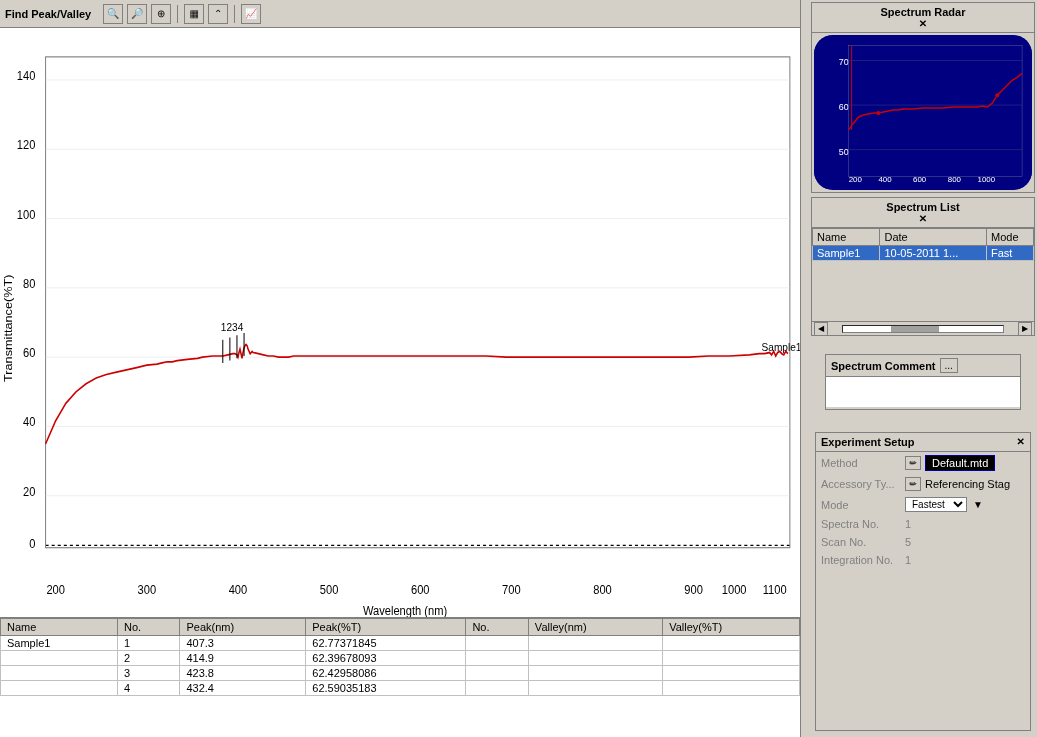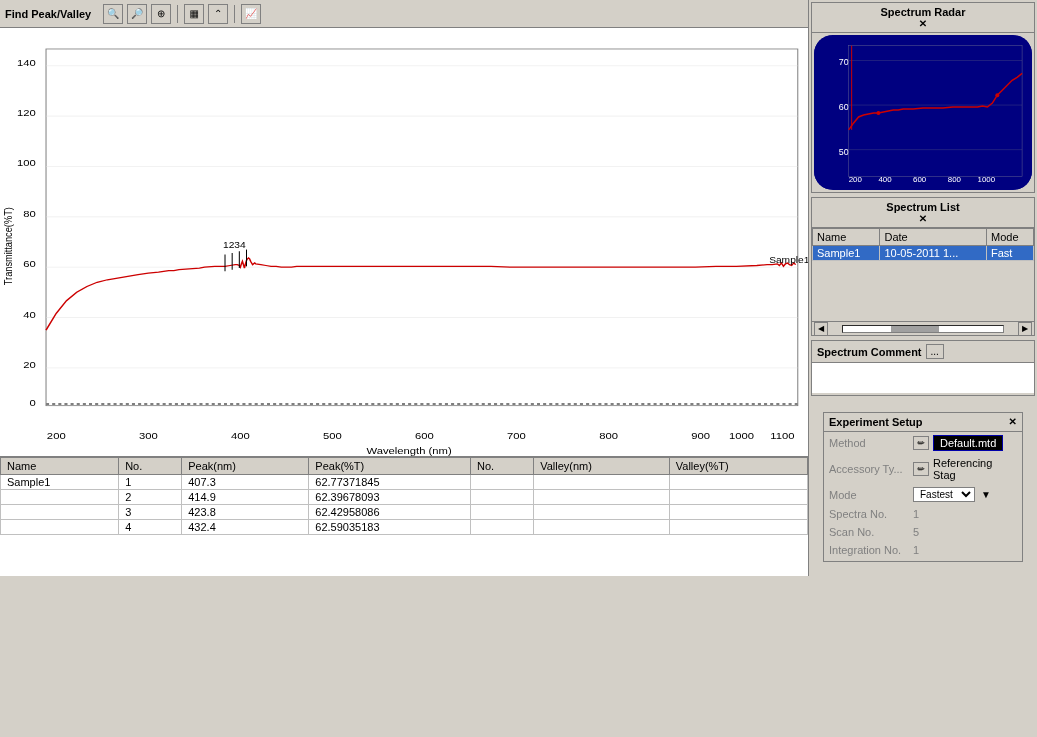--- a/index.html
+++ b/index.html
@@ -1,18 +1,18 @@
 <!DOCTYPE html>
 <html><head>
   <meta charset="utf-8">
   <style>
     * { margin: 0; padding: 0; box-sizing: border-box; }
     body { font-family: Arial, sans-serif; font-size: 11px; background: #d4d0c8; overflow: hidden; width: 1037px; height: 737px; }
 
-    .main-container { display: flex; width: 1037px; height: 576px; }
+    .main-container { display: flex; width: 1037px; height: 737px; gap: 8px; }
 
     
     .left-panel { flex: 1; display: flex; flex-direction: column; border-right: 1px solid #808080; }
 
     
     .toolbar { background: #d4d0c8; border-bottom: 1px solid #808080; padding: 3px 5px; display: flex; align-items: center; gap: 4px; height: 28px; }
     .toolbar-title { font-size: 11px; font-weight: bold; margin-right: 8px; color: #000; }
     .toolbar-btn { width: 20px; height: 20px; background: #d4d0c8; border: 1px solid #808080; cursor: pointer; display: flex; align-items: center; justify-content: center; font-size: 10px; }
     .toolbar-sep { width: 1px; height: 18px; background: #808080; margin: 0 2px; }
 
@@ -41,27 +41,27 @@
     .spectrum-list-table { width: 100%; border-collapse: collapse; font-size: 11px; }
     .spectrum-list-table th { background: #d4d0c8; border: 1px solid #808080; padding: 2px 4px; text-align: left; font-weight: normal; }
     .spectrum-list-table td { border: 1px solid #c0c0c0; padding: 1px 4px; }
     .spectrum-list-table tr.selected td { background: #316ac5; color: #fff; }
     .list-scroll-bar { height: 14px; background: #d4d0c8; border-top: 1px solid #808080; display: flex; align-items: center; padding: 0 2px; }
     .scroll-track { flex: 1; height: 8px; background: #fff; border: 1px inset #808080; position: relative; margin: 0 14px; }
     .scroll-thumb { position: absolute; left: 30%; width: 30%; height: 100%; background: #a0a0a0; }
     .scroll-arrow { width: 14px; height: 14px; background: #d4d0c8; border: 1px solid #808080; display: flex; align-items: center; justify-content: center; cursor: pointer; font-size: 8px; }
 
     
-    .comment-section { border: 1px solid #808080; margin: 2px; background: #d4d0c8; }
+    .comment-section { border: 1px solid #808080; margin: 16px; background: #d4d0c8; }
     .comment-header { padding: 3px 5px; font-weight: bold; font-size: 11px; border-bottom: 1px solid #808080; display: flex; align-items: center; gap: 4px; }
     .comment-btn { padding: 1px 4px; font-size: 10px; border: 1px solid #808080; background: #d4d0c8; cursor: pointer; }
     .comment-text-area { width: 100%; height: 30px; background: #fff; border: none; resize: none; font-size: 11px; padding: 2px; }
 
     
-    .experiment-section { border: 1px solid #808080; margin: 14px; background: #d4d0c8; flex: 1; }
+    .experiment-section { border: 1px solid #808080; margin: 6px; background: #d4d0c8; flex: 1; }
     .experiment-title { padding: 3px 5px; font-weight: bold; font-size: 11px; border-bottom: 1px solid #808080; display: flex; justify-content: space-between; }
     .exp-row { display: flex; align-items: center; padding: 3px 5px; gap: 4px; font-size: 11px; }
     .exp-label { color: #808080; width: 80px; flex-shrink: 0; }
     .exp-value { flex: 1; }
     .exp-edit-btn { width: 16px; height: 14px; background: #d4d0c8; border: 1px solid #808080; cursor: pointer; display: flex; align-items: center; justify-content: center; font-size: 9px; }
     .exp-value-btn { background: #000000; color: #fff; padding: 1px 6px; font-size: 11px; border: 1px solid #0000aa; cursor: pointer; }
     .exp-select { font-size: 10px; border: 1px solid #808080; background: #fff; padding: 0 2px; }
     .exp-value-text { color: #808080; }
   </style>
 </head>

